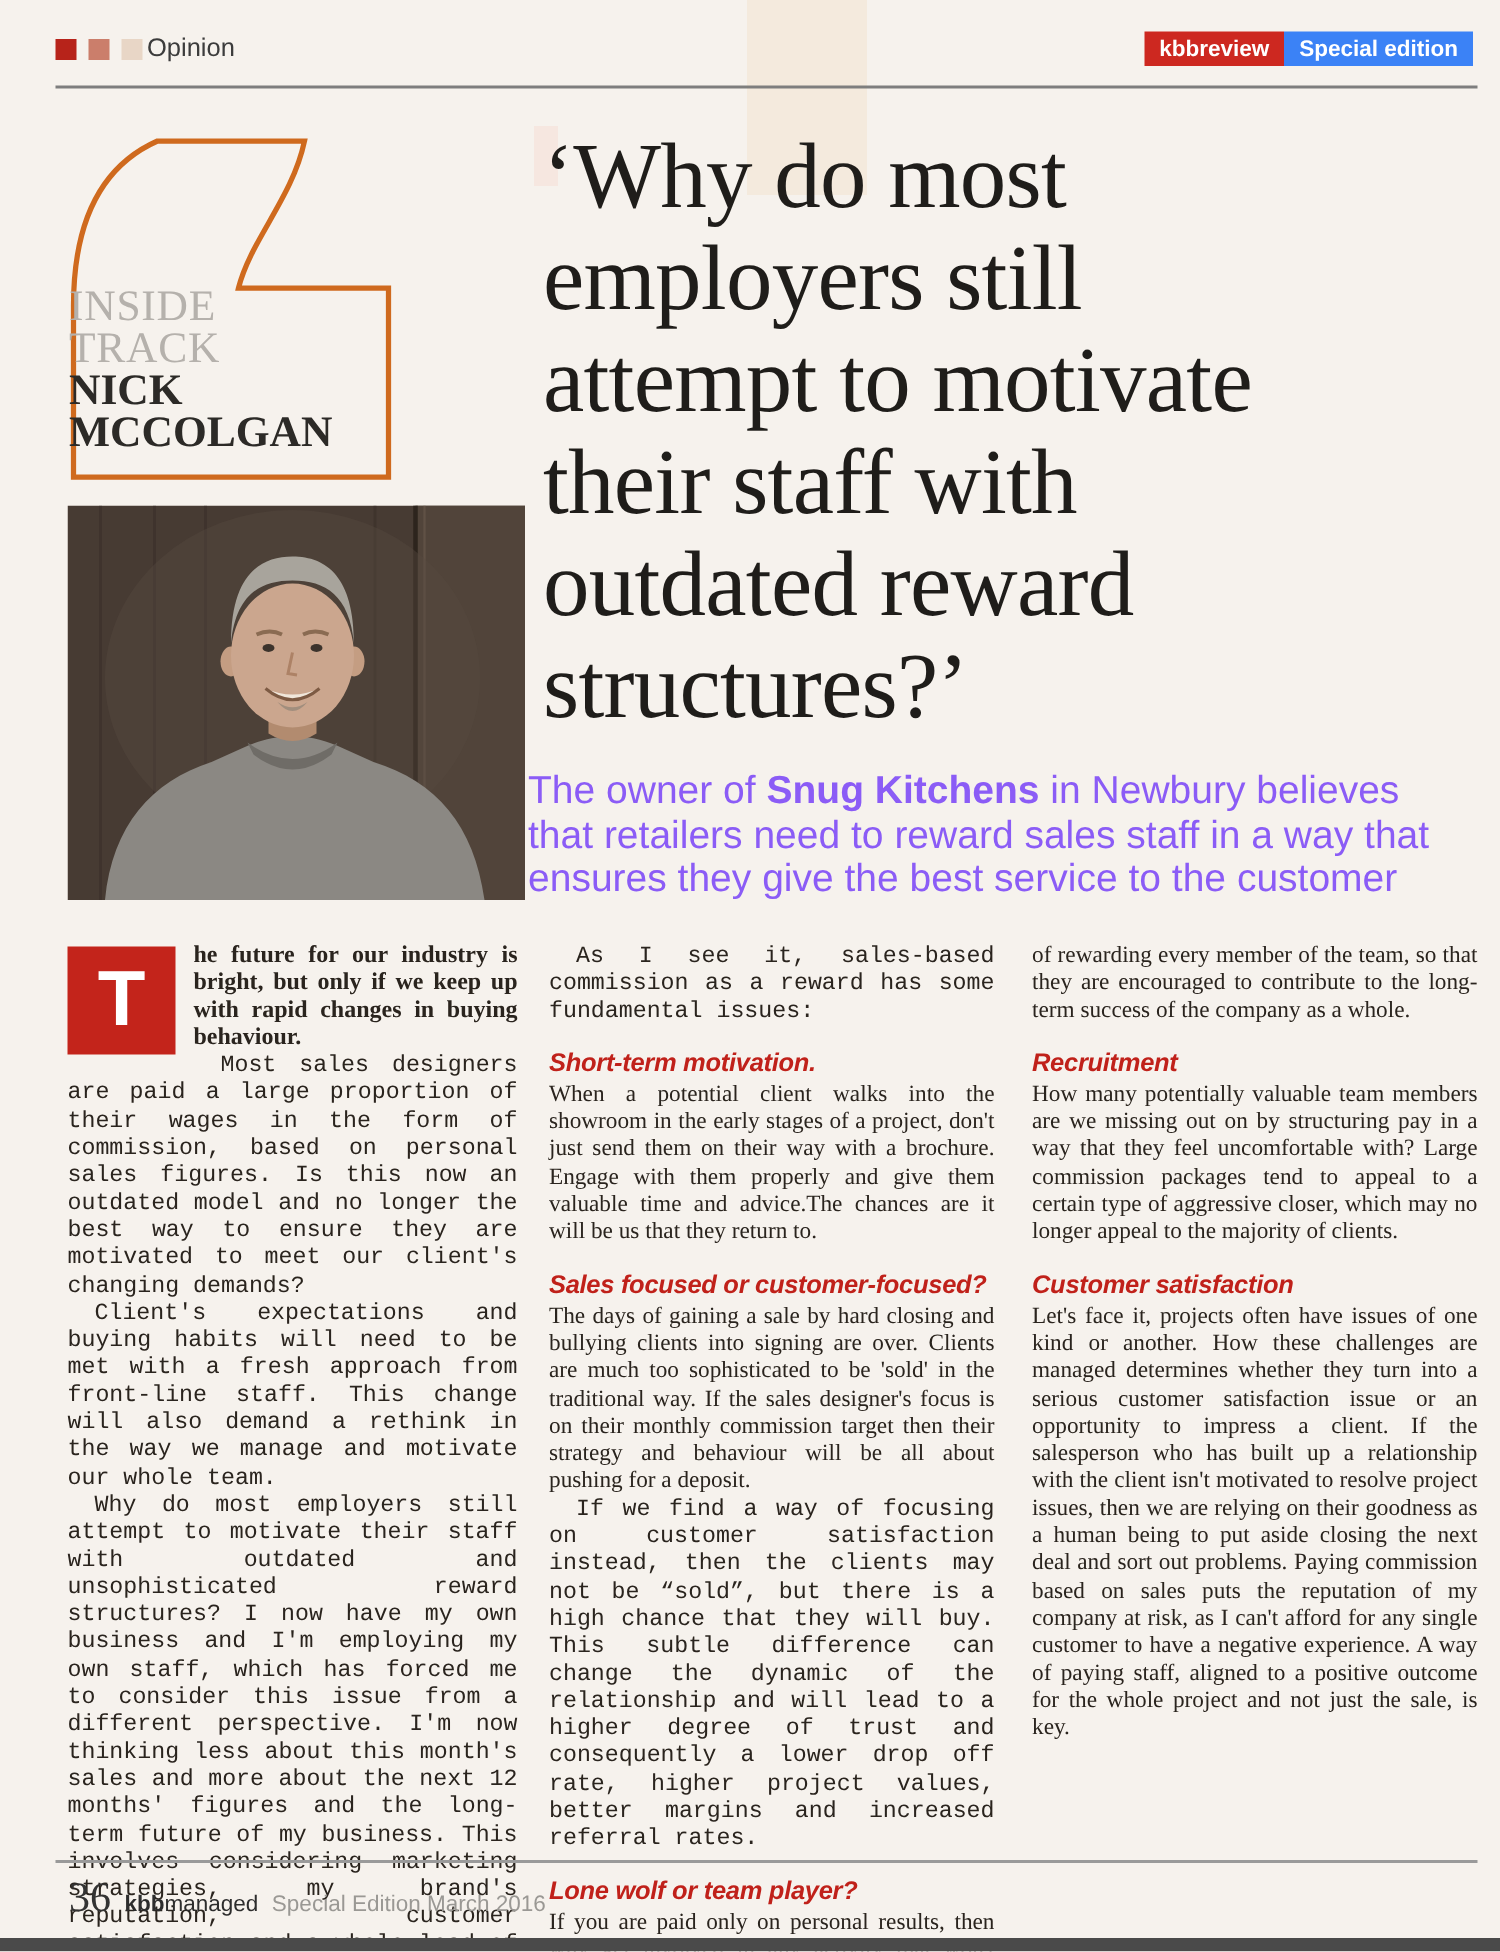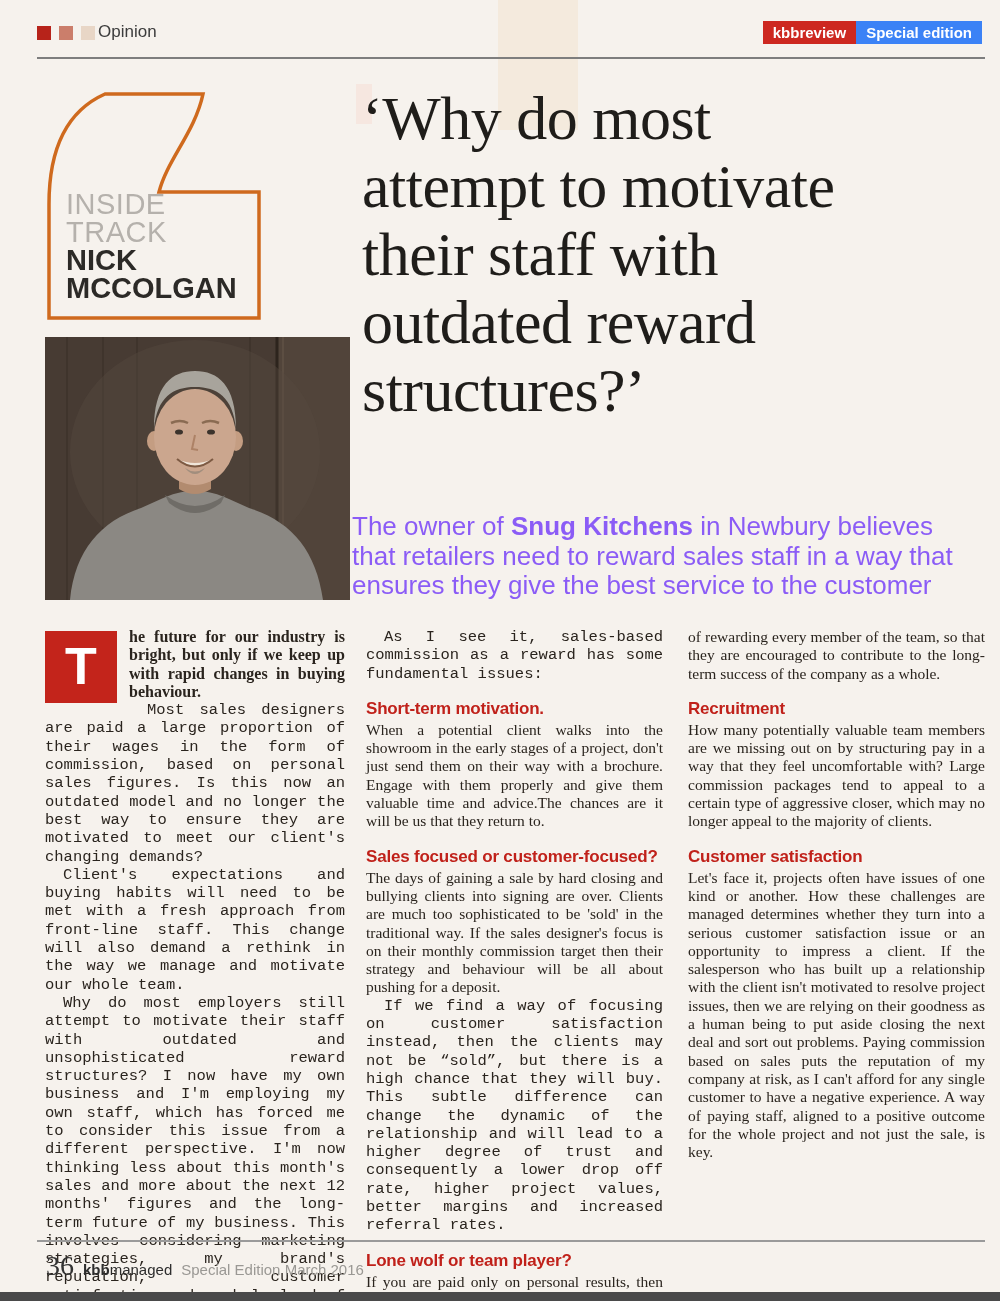--- a/index.html
+++ b/index.html
@@ -20,22 +20,22 @@
   
   .hdr-squares { position:absolute; left:37px; top:26px; display:flex; gap:8px; }
   .hdr-squares span { width:14px; height:14px; display:block; }
   .hdr-label { position:absolute; left:98px; top:22px; font-size:17px; color:#3c3c3c; }
   .badges { position:absolute; right:18px; top:21px; display:flex; height:23px; }
   .badge { color:#fff; font-weight:bold; font-size:15px; line-height:23px; padding:0 10px; }
   .hdr-rule { position:absolute; left:37px; top:57px; width:948px; height:2px; background:#7e7e7e; }
 
   
   .quote-graphic { position:absolute; left:45px; top:84px; width:222px; height:240px; }
-  .kicker { position:absolute; left:66px; top:190px; font-size:29px; line-height:28px;
-    letter-spacing:.5px; }
+  .kicker { position:absolute; left:46px; top:190px; font-size:29px; line-height:28px;
+    letter-spacing:.5px;font-family:Liberation Serif, serif; }
   .kicker .lt { color:#b5b1ac; font-weight:400; }
   .kicker .dk { color:#2c2a27; font-weight:700; letter-spacing:0; }
 
   
   .photo { position:absolute; left:45px; top:337px; width:305px; height:263px; }
 
   
   .headline { position:absolute; left:362px; top:84px; width:630px;
     font-family:"Liberation Serif", serif; font-size:62px; line-height:68px;
     color:#1f1d1a; letter-spacing:-.5px; }
@@ -47,21 +47,21 @@
   .col { position:absolute; top:628px; width:300px;
     font-family:"Liberation Serif", serif; font-size:15.5px; line-height:18.3px;
     color:#2a241e; text-align:justify; }
   .col.c1 { left:45px; }
   .col.c2 { left:366px; width:297px; }
   .col.c3 { left:688px; width:297px; }
   .col p { margin:0; }
   .col p.body-indent { text-indent:18px;font-family:Liberation Mono, monospace; }
   .col h3.subhead { font-family:"Liberation Sans", sans-serif; font-size:17px;
     color:#c0211a; margin:16px 0 3px 0; line-height:19px; font-weight:700;
-    text-align:left; letter-spacing:-.2px; }
+    text-align:left; letter-spacing:-.2px;font-style:italic; }
   .col p.lead { font-weight:700; font-size:16px; text-align:justify; }
   .dropcap { float:left; width:72px; height:72px; background:#c3241b; color:#fff;
     font-family:"Liberation Sans", sans-serif; font-weight:700; font-size:52px;
     text-align:center; line-height:70px; margin:3px 12px 2px 0; }
 
   
   .ftr-rule { position:absolute; left:37px; top:1240px; width:948px; height:1.5px; background:#9a9a9a; }
   .footer { position:absolute; left:46px; top:1250px; font-size:15px; color:#2d2d2d;
     display:flex; align-items:baseline; gap:9px; }
   .footer .pageno { font-family:"Liberation Serif", serif; font-size:28px; color:#333; }
@@ -125,20 +125,21 @@
       <ellipse cx="166" cy="95" rx="4" ry="2.6" fill="#3c332c"></ellipse>
       <path d="M150,98 L147,112 L153,113" stroke="#ad8266" stroke-width="2" fill="none"></path>
       <path d="M132,122 Q150,136 168,122 Q150,130 132,122 Z" fill="#f0e6da"></path>
       <path d="M132,122 Q150,137 168,122" stroke="#7d5a43" stroke-width="2" fill="none"></path>
       <path d="M140,131 Q150,143 160,131 Q150,138 140,131 Z" fill="#9a8a7a" opacity="0.85"></path>
     </g>
   </svg>
 
   <div class="headline">
       <div>‘Why do most</div>
+      <div>employers still</div>
       <div>attempt to motivate</div>
       <div>their staff with</div>
       <div>outdated reward</div>
       <div>structures?’</div>
     </div>
   <div class="standfirst"><span>The owner of </span><b>Snug Kitchens</b><span> in Newbury believes that retailers need to reward sales staff in a way that ensures they give the best service to the customer</span></div>
 
   <div class="col c1">
       <p class="lead"><span class="dropcap">T</span>he future for our industry is bright, but only if we keep up with rapid changes in buying behaviour.</p>
       <p class="body-indent">Most sales designers are paid a large proportion of their wages in the form of commission, based on personal sales figures. Is this now an outdated model and no longer the best way to ensure they are motivated to meet our client's changing demands?</p>

